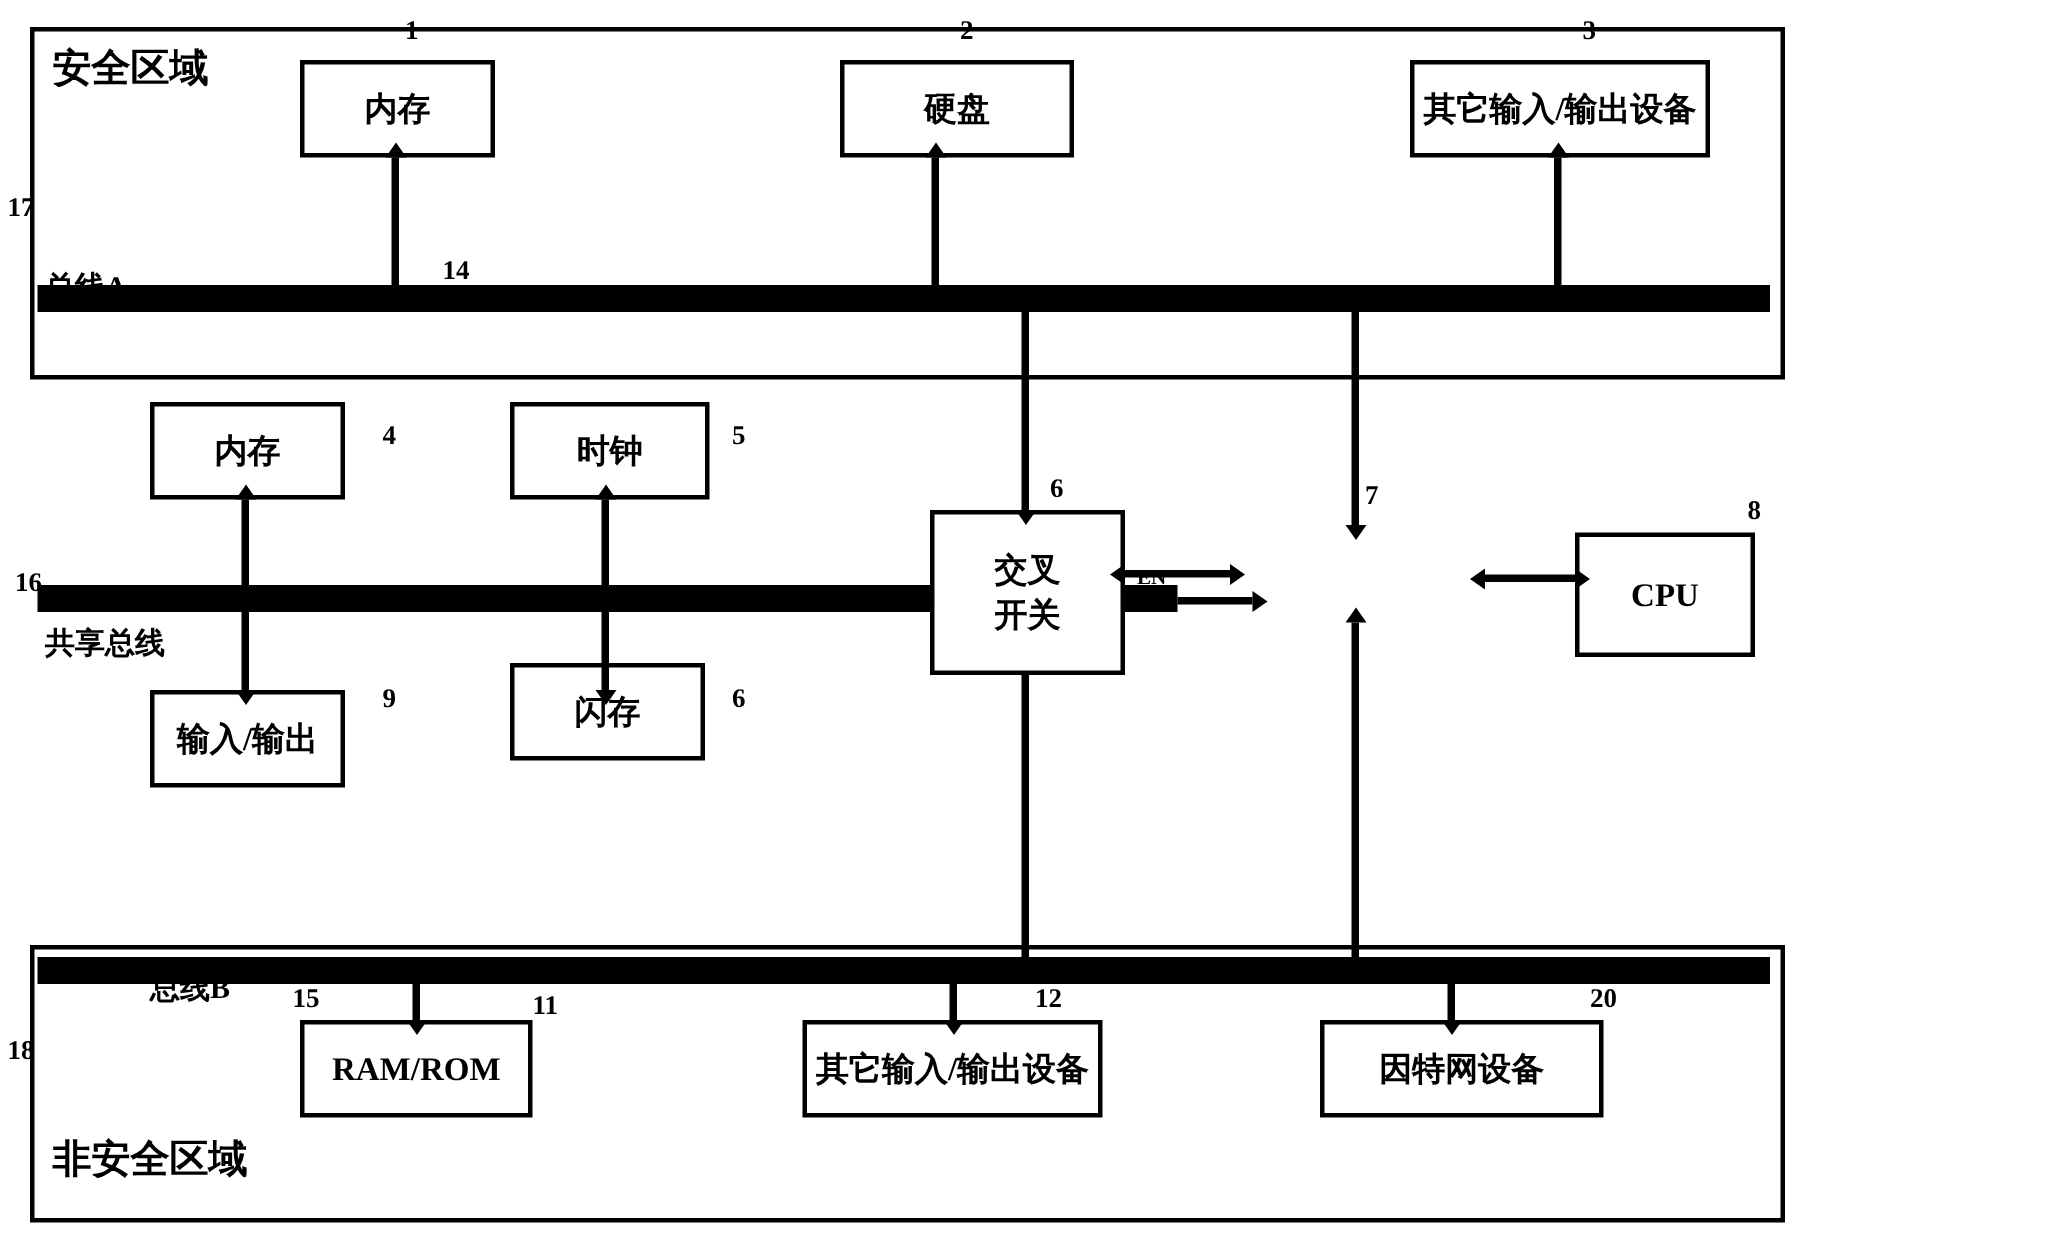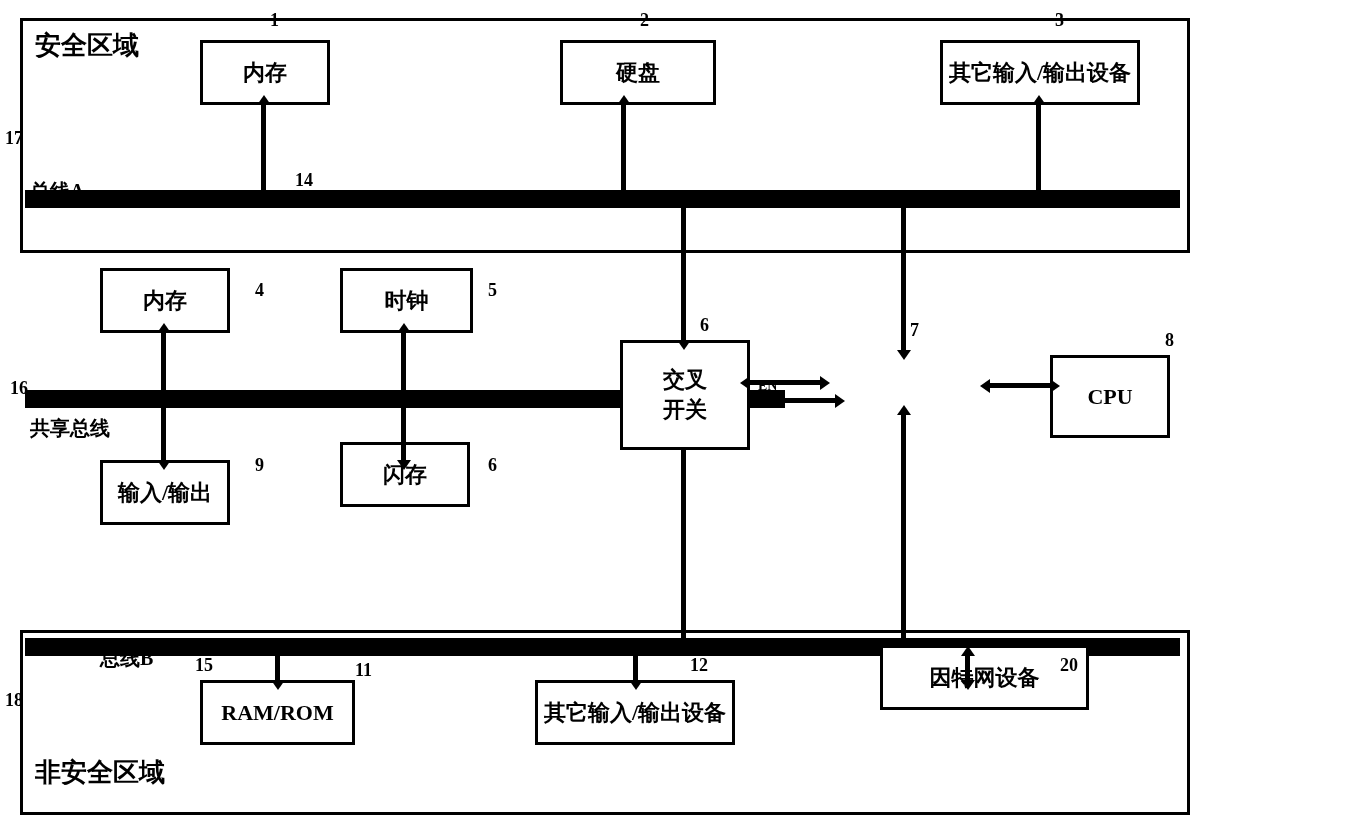--- a/index.html
+++ b/index.html
@@ -248,21 +248,21 @@
   <div class="num-label" style="top:660px; left:355px;">11</div>
 
   <div class="arrow-line arrow-both" style="top:656px; left:275px; width:5px; height:24px;"></div>
 
   <div class="comp-box" style="top:680px; left:535px; width:200px; height:65px;">其它输入/输出设备</div>
 
   <div class="num-label" style="top:655px; left:690px;">12</div>
 
   <div class="arrow-line arrow-both" style="top:656px; left:633px; width:5px; height:24px;"></div>
 
-  <div class="comp-box" style="top:645px; left:880px; width:209px; height:65px;">因特网设备</div>
+  <div class="comp-box" style="top:680px; left:880px; width:189px; height:65px;">因特网设备</div>
 
   <div class="num-label" style="top:655px; left:1060px;">20</div>
 
   <div class="arrow-line arrow-both" style="top:656px; left:965px; width:5px; height:24px;"></div>
 
   <div class="arrow-line arrow-down" style="top:208px; left:681px; width:5px; height:132px;"></div>
 
   <div class="arrow-line arrow-down" style="top:208px; left:901px; width:5px; height:142px;"></div>
 
 </div>

